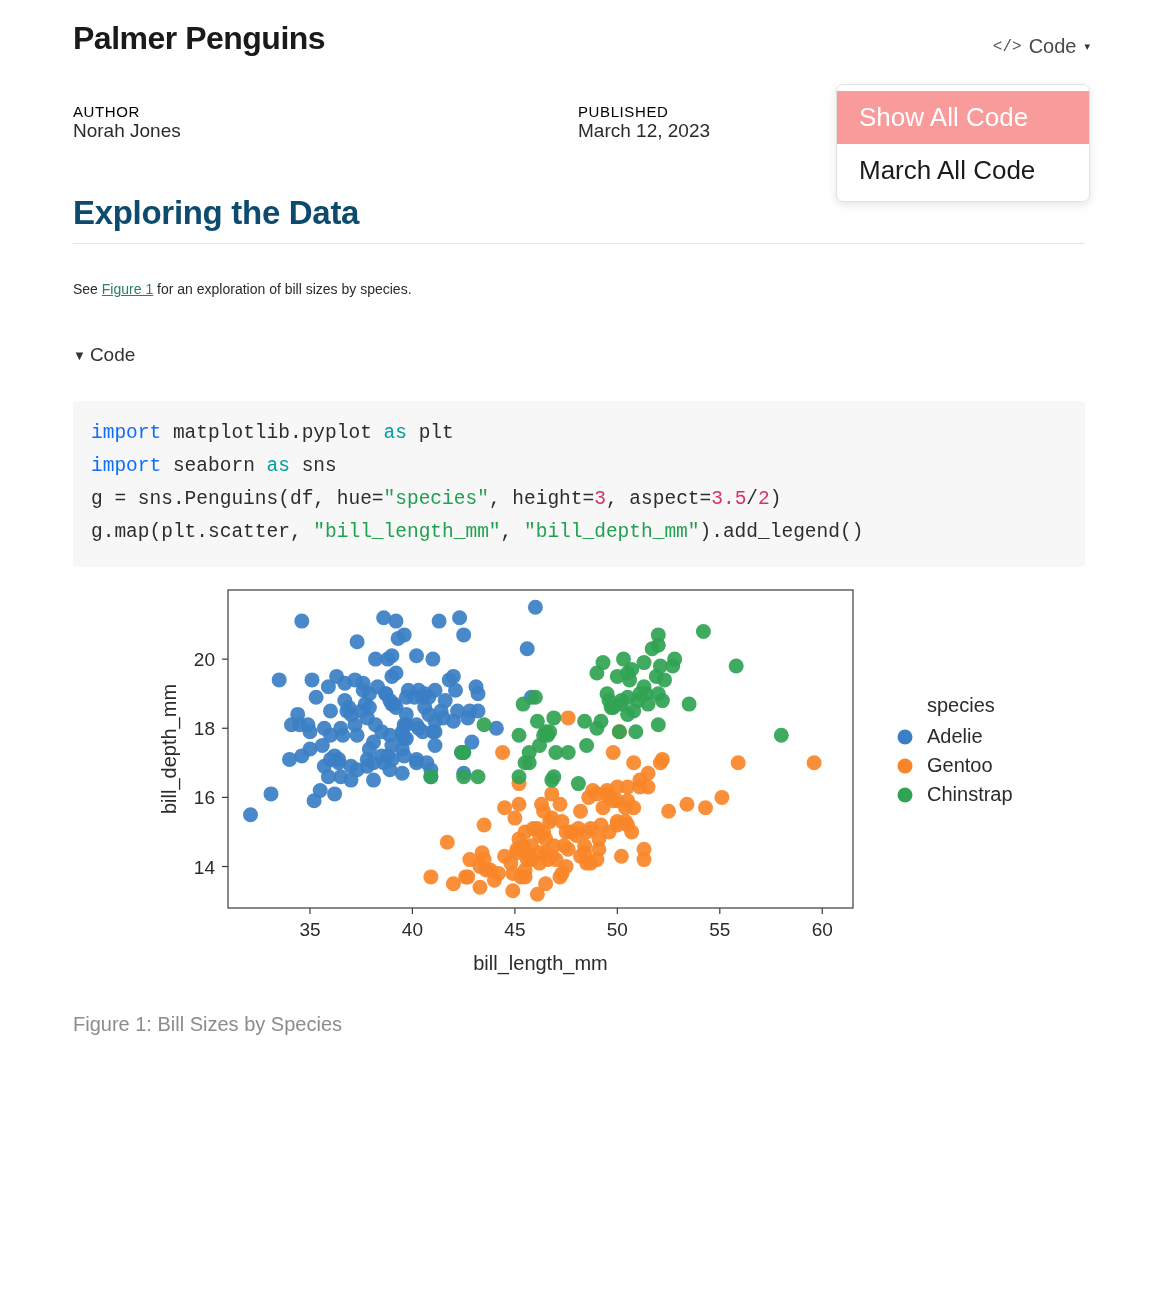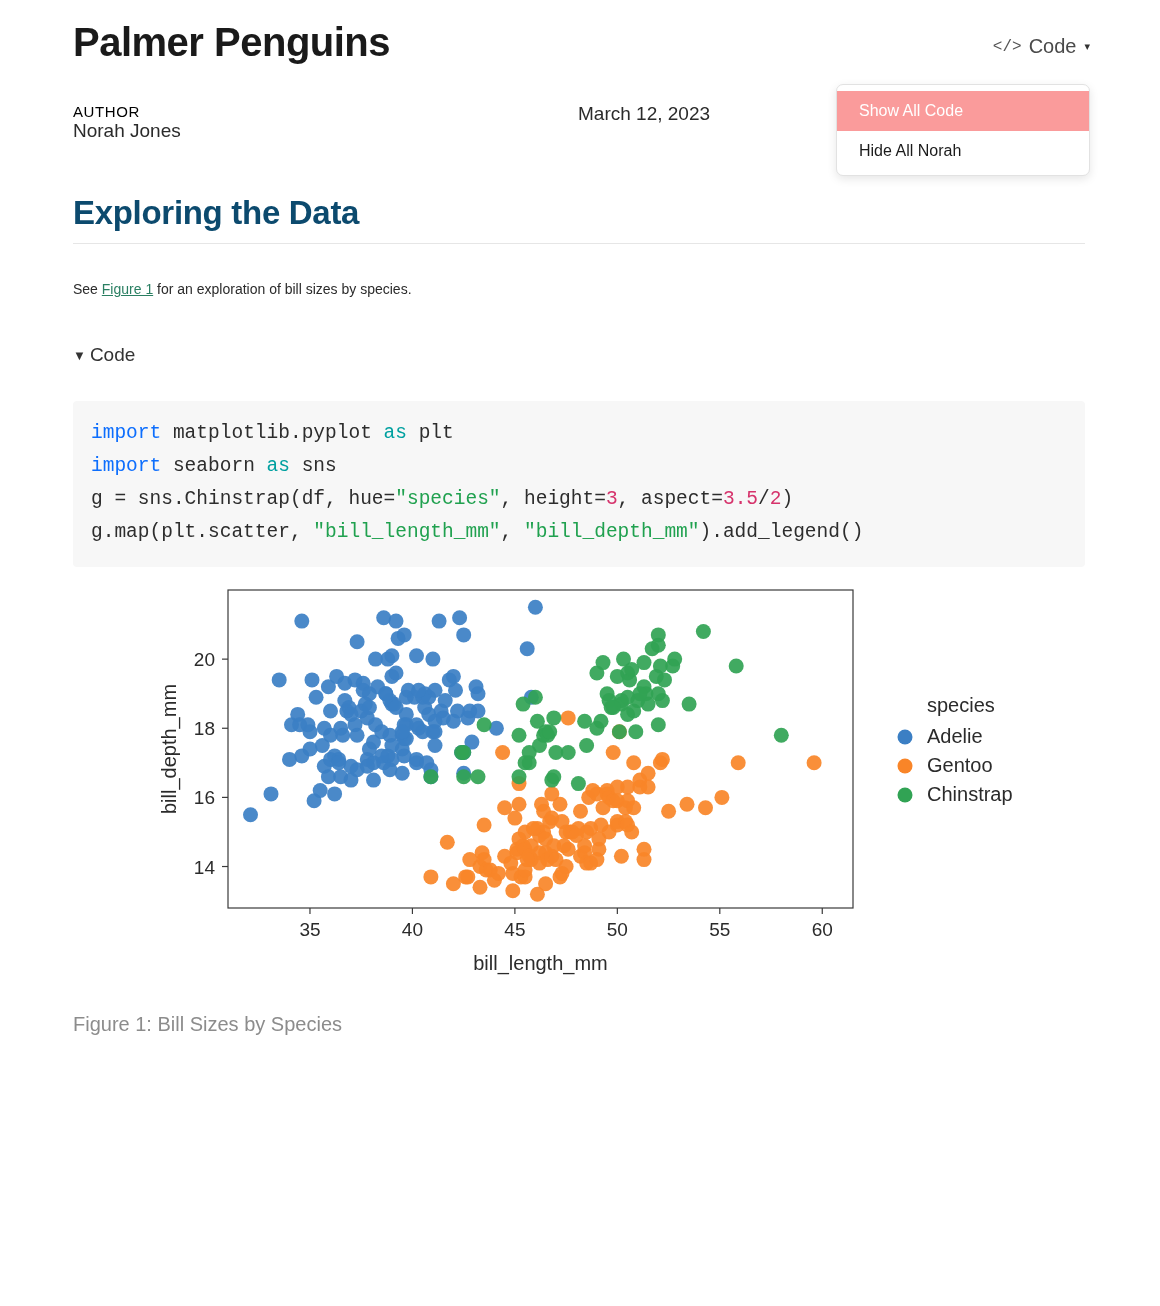--- a/index.html
+++ b/index.html
@@ -20,21 +20,21 @@
     width: 1160px;
     height: 1306px;
     overflow: hidden;
   }
 
   
   .title {
     position: absolute;
     left: 73px;
     top: 20px;
-    font-size: 40px;
+    font-size: 32px;
     font-weight: bold;
     letter-spacing: -0.5px;
     color: #1a1a1a;
   }
   .code-toggle {
     position: absolute;
     right: 70px;
     top: 35px;
     display: flex;
     align-items: center;
@@ -82,21 +82,21 @@
     width: 252px;
     background: #ffffff;
     border: 1px solid #e2e2e2;
     border-radius: 7px;
     box-shadow: 0 3px 10px rgba(0,0,0,0.10);
     overflow: hidden;
     padding: 6px 0 4px 0;
     z-index: 20;
   }
   .dropdown-item {
-    font-size: 16px;
+    font-size: 26px;
     padding: 11px 22px;
     color: #1b1b1b;
     cursor: pointer;
     white-space: nowrap;
   }
   .dropdown-item.active {
     background: #fa9b9b;
     color: #ffffff;
   }
 
@@ -194,42 +194,43 @@
     <span>Code</span>
     <span class="caret">▾</span>
   </div>
 
   <div class="meta">
     <div class="meta-col">
       <div class="meta-label">AUTHOR</div>
       <div class="meta-value">Norah Jones</div>
     </div>
     <div class="meta-col">
+      <div class="meta-label">PUBLISHED</div>
       <div class="meta-value">March 12, 2023</div>
     </div>
   </div>
 
   <div class="dropdown">
     <div class="dropdown-item active">Show All Code</div>
-    <div class="dropdown-item">Hide All Norah</div>
+    <div class="dropdown-item">March All Code</div>
   </div>
 
   <div class="section-title">Exploring the Data</div>
   <div class="rule"></div>
 
   <div class="para"><span>See </span><a href="#">Figure 1</a><span> for an exploration of bill sizes by species.</span></div>
 
   <div class="fold">
     <span class="tri">▼</span>
     <span>Code</span>
   </div>
 
   <div class="codeblock"><span class="kw">import</span><span class="pl"> matplotlib.pyplot </span><span class="kw2">as</span><span class="pl"> plt</span>
 <span class="kw">import</span><span class="pl"> seaborn </span><span class="kw2">as</span><span class="pl"> sns</span>
-<span class="pl">g = sns.Chinstrap(df, hue=</span><span class="str">"species"</span><span class="pl">, height=</span><span class="num">3</span><span class="pl">, aspect=</span><span class="num">3.5</span><span class="pl">/</span><span class="num">2</span><span class="pl">)</span>
+<span class="pl">g = sns.Penguins(df, hue=</span><span class="str">"species"</span><span class="pl">, height=</span><span class="num">3</span><span class="pl">, aspect=</span><span class="num">3.5</span><span class="pl">/</span><span class="num">2</span><span class="pl">)</span>
 <span class="pl">g.map(plt.scatter, </span><span class="str">"bill_length_mm"</span><span class="pl">, </span><span class="str">"bill_depth_mm"</span><span class="pl">).add_legend()</span></div>
 
   <div class="figure">
     <svg id="chart-svg" width="1012" height="420" viewBox="0 0 1012 420">
         <rect x="155" y="14" width="625" height="318" fill="none" stroke="#3a3a3a" stroke-width="1.2"></rect>
         <line x1="236.9672131147541" y1="332" x2="236.9672131147541" y2="338" stroke="#3a3a3a" stroke-width="1.2"></line>
         <text x="236.9672131147541" y="360" text-anchor="middle" font-family="&quot;Liberation Sans&quot;, sans-serif" font-size="19" fill="#2b2b2b">35</text>
         <line x1="339.4262295081967" y1="332" x2="339.4262295081967" y2="338" stroke="#3a3a3a" stroke-width="1.2"></line>
         <text x="339.4262295081967" y="360" text-anchor="middle" font-family="&quot;Liberation Sans&quot;, sans-serif" font-size="19" fill="#2b2b2b">40</text>
         <line x1="441.88524590163934" y1="332" x2="441.88524590163934" y2="338" stroke="#3a3a3a" stroke-width="1.2"></line>

